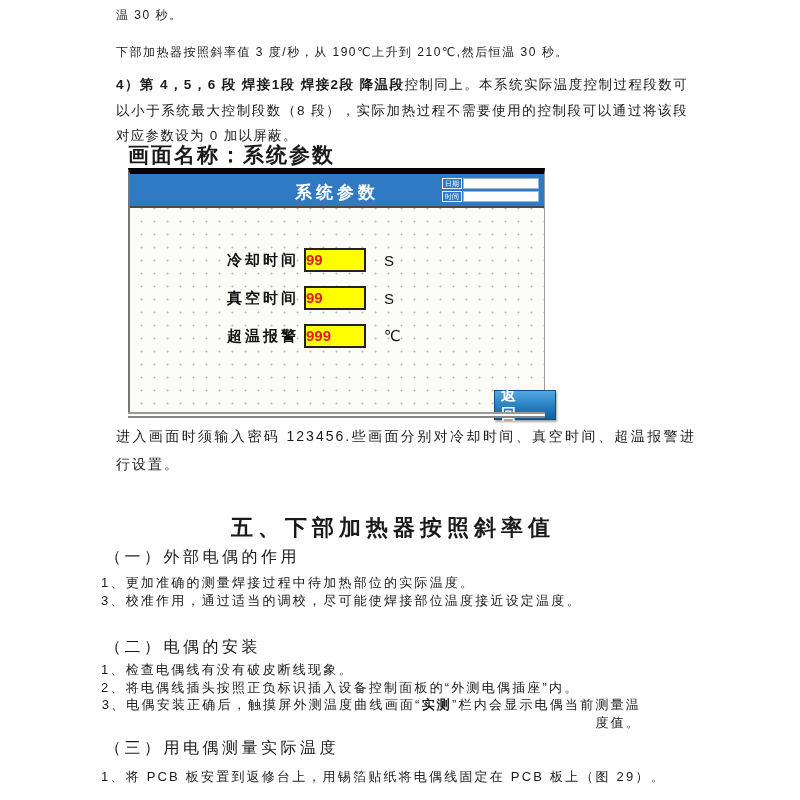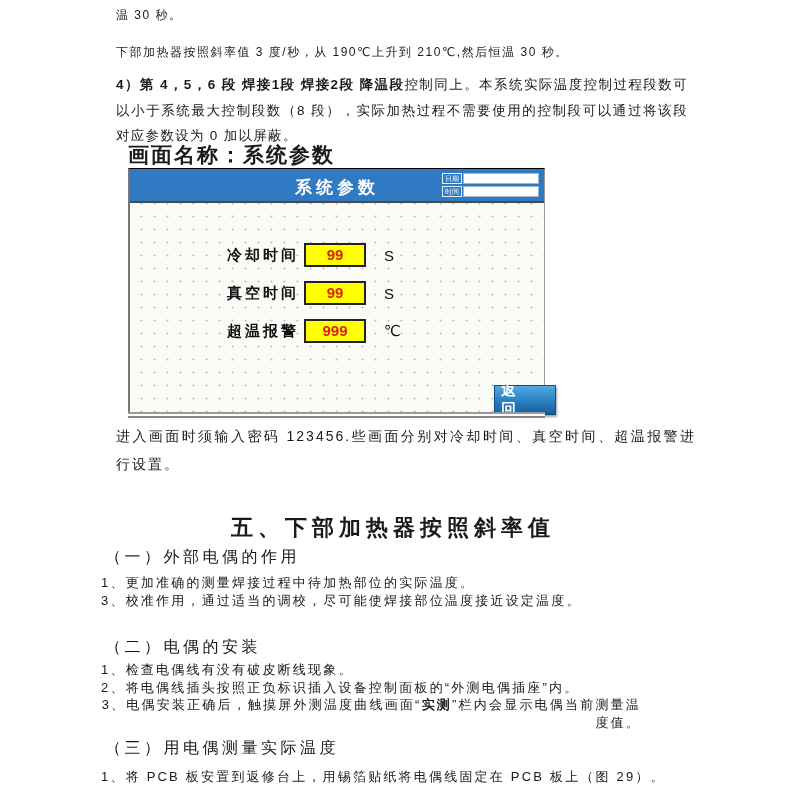--- a/index.html
+++ b/index.html
@@ -13,39 +13,39 @@
   .screen-heading{position:absolute;font-size:21px;font-weight:bold;letter-spacing:2px;
                   border-bottom:2px solid #000;padding-bottom:1px;white-space:nowrap;}
   .sec-title{position:absolute;font-size:22px;font-weight:bold;letter-spacing:5px;text-align:center;}
   .sub-title{position:absolute;font-size:16px;letter-spacing:3.5px;white-space:nowrap;}
   .item-list{position:absolute;font-size:13px;letter-spacing:2.2px;line-height:17.6px;}
   .item{white-space:nowrap;}
   .item.wrap{white-space:normal;padding-left:27px;text-indent:-27px;text-align:right;}
 
   
   .hmi{position:absolute;left:128px;top:168px;width:417px;height:250px;
-       border-left:2px solid #777;border-right:1px solid #9a9a9a;border-top:1px solid #000000;
+       border-left:2px solid #777;border-right:1px solid #9a9a9a;border-top:6px solid #000000;
        box-sizing:border-box;background:#fbfbf8;}
   .hmi-header{position:absolute;left:0;right:0;top:0;height:34px;background:#2f7ac2;
               border-bottom:2px solid #4a4a4a;box-sizing:border-box;}
   .hmi-title{position:absolute;left:0;right:0;top:7px;text-align:center;color:#ffffff;
              font-size:17px;font-weight:bold;letter-spacing:4px;}
   .dt-block{position:absolute;right:5px;top:4px;}
   .dt-row{display:flex;align-items:center;margin-bottom:2px;}
   .dt-label{font-size:7px;line-height:9px;height:11px;color:#ffffff;border:1px solid #e8eef5;
             padding:0 2px;box-sizing:border-box;background:#2f7ac2;display:inline-block;}
   .dt-input{width:76px;height:11px;background:#ffffff;border:1px solid #9fb6c9;box-sizing:border-box;margin-left:1px;}
   .hmi-body{position:absolute;left:0;right:0;top:34px;height:210px;
             background-color:#fbfbf8;
             background-image:radial-gradient(circle,#b9b9b9 0.9px,rgba(0,0,0,0) 1.1px);
             background-size:13px 13px;background-position:5px 7px;}
   .hmi-row{position:absolute;left:97px;display:flex;align-items:center;height:24px;}
   .hmi-label{font-size:15px;font-weight:bold;letter-spacing:3px;color:#111;white-space:nowrap;}
   .hmi-value{margin-left:5px;width:58px;height:20px;background:#ffff00;border:2px solid #222222;
-             color:#d81f1f;font-weight:bold;font-size:15px;text-align:center;line-height:20px;}
+             color:#d81f1f;font-weight:bold;font-size:15px;line-height:20px;}
   .hmi-unit{margin-left:18px;font-size:15px;color:#111;}
   .hmi-back{position:absolute;left:347px;top:182px;width:62px;height:30px;
             background:linear-gradient(180deg,#55a8e0 0%,#2e86c8 45%,#135f9e 100%);
             border:1px solid #0c4f86;box-sizing:border-box;color:#ffffff;font-size:15px;font-weight:bold;
             letter-spacing:7px;display:flex;align-items:center;justify-content:center;
             padding-left:6px;box-shadow:1px 2px 2px rgba(0,0,0,0.35);cursor:pointer;margin-left:17px;}
   .hmi-bottom{position:absolute;left:-2px;right:-1px;bottom:0;height:6px;background:#ffffff;
               border-top:2px solid #9a9a9a;border-bottom:2px solid #868686;box-sizing:border-box;}
 </style>
 </head>

